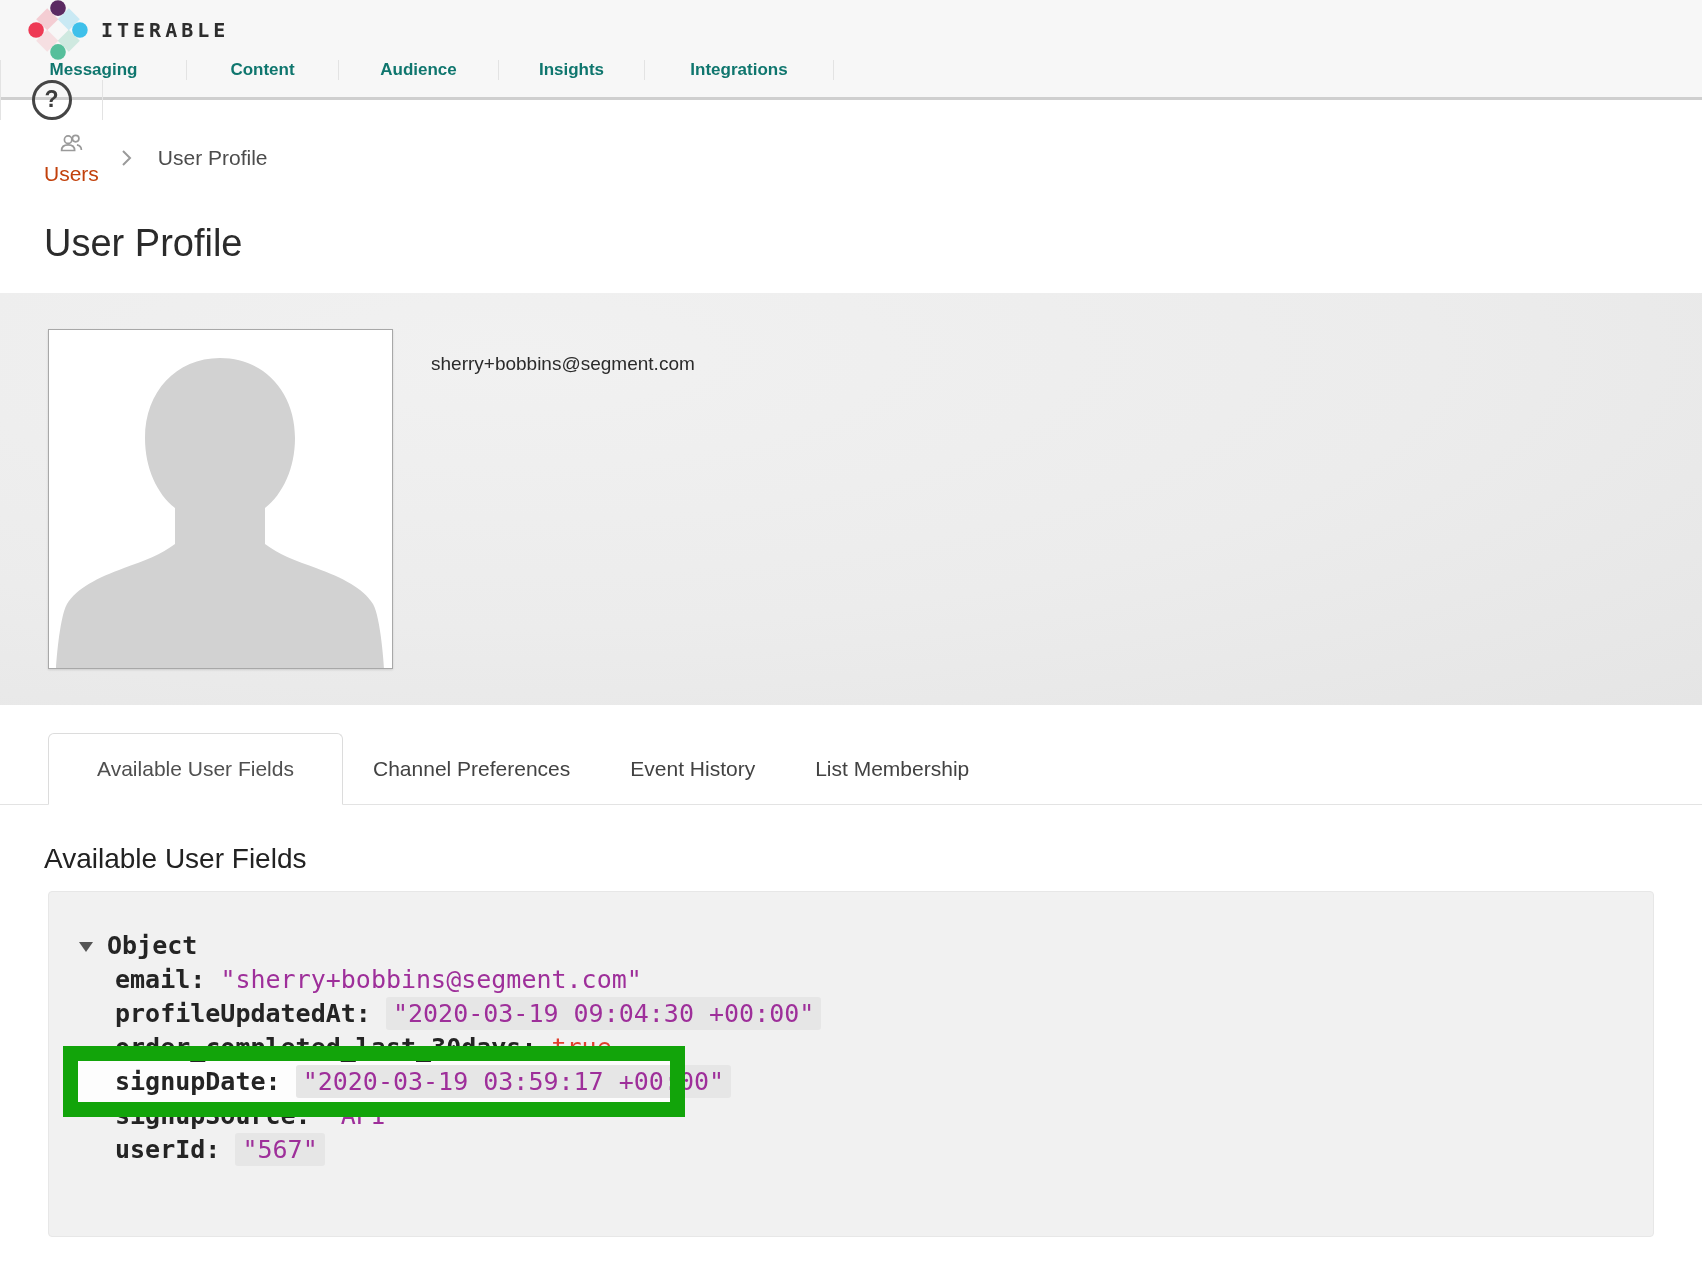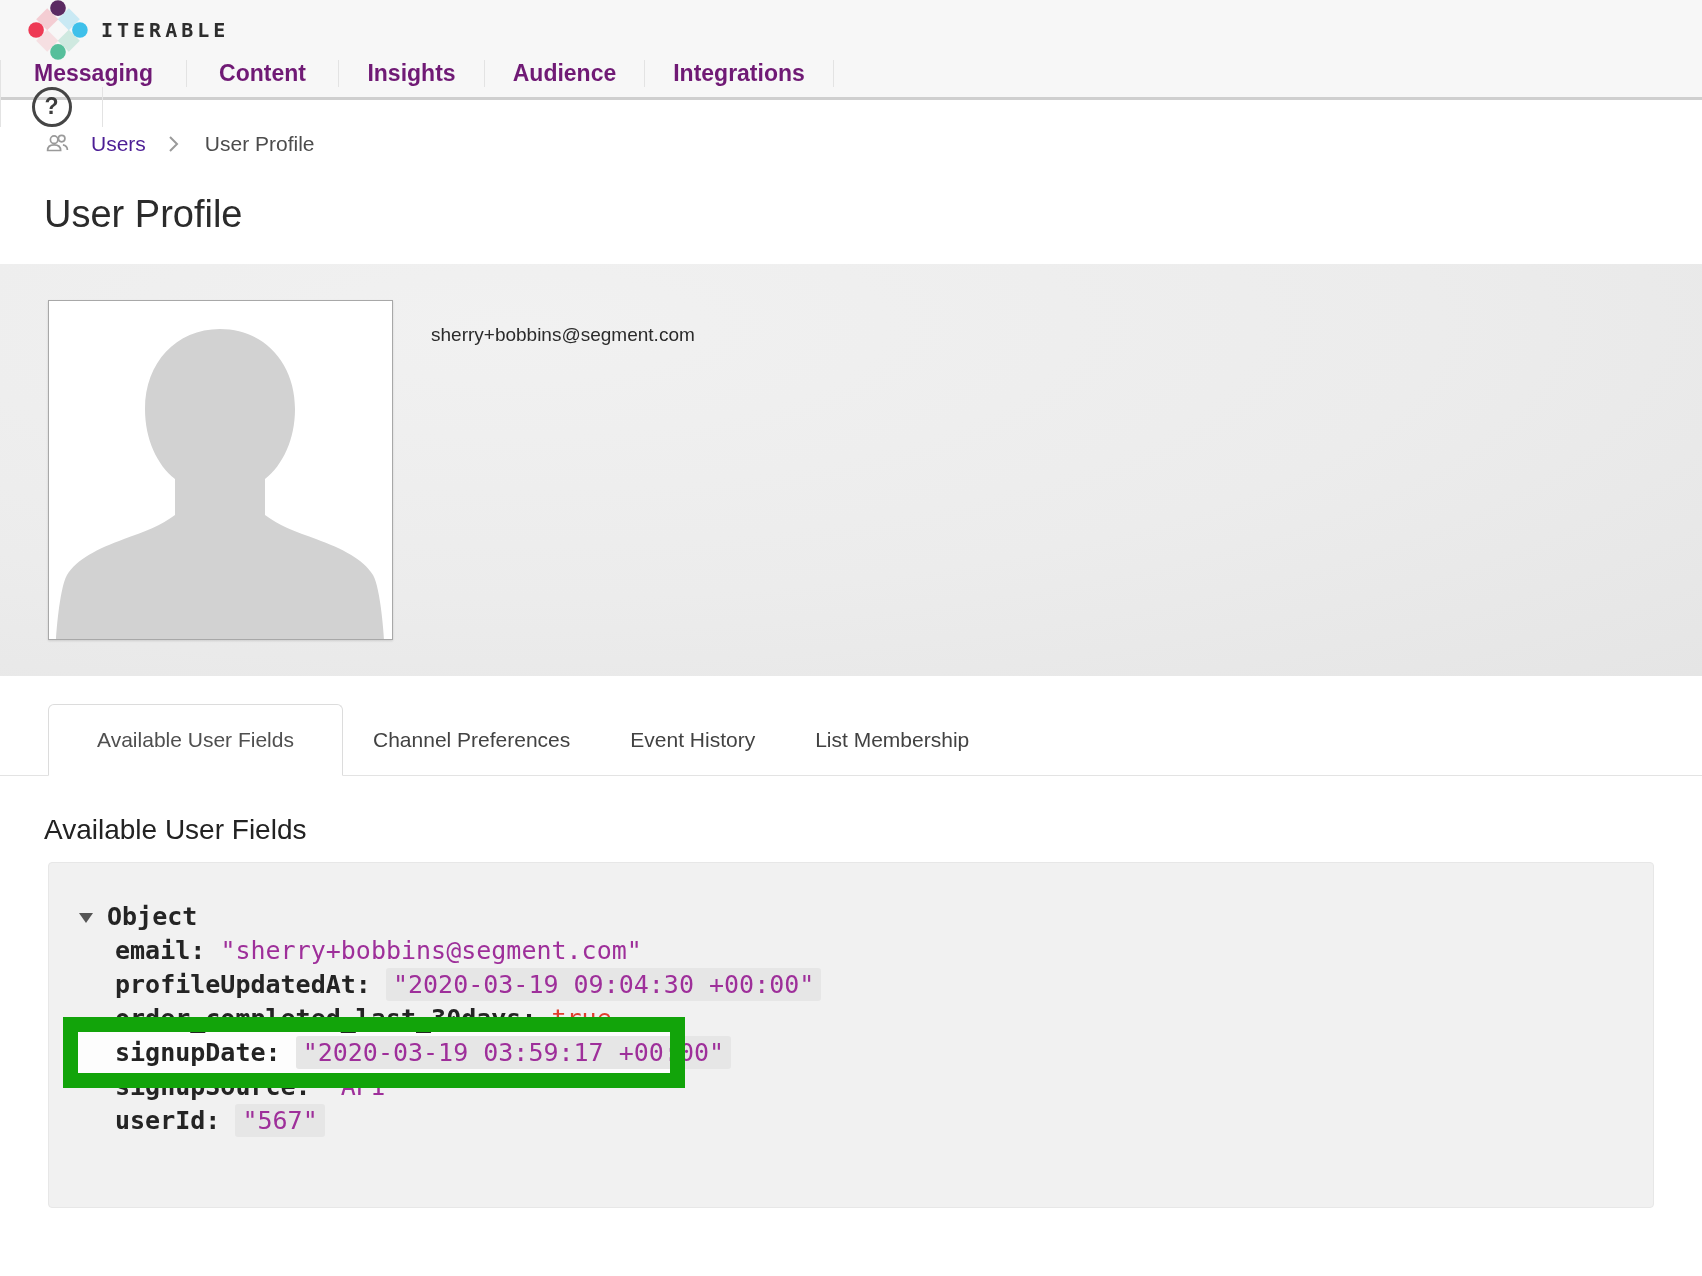--- a/index.html
+++ b/index.html
@@ -16,40 +16,40 @@
   }
   .nav-brand {
     width:274px; display:flex; align-items:center; padding-left:28px; gap:13px;
   }
   .brand-text {
     font-family:"DejaVu Sans Mono", monospace; font-weight:700;
     font-size:20px; letter-spacing:4px; color:#2e2e2e;
   }
   .nav-item {
     display:flex; align-items:center; justify-content:center;
-    border-left:1px solid #e3e3e3; font-size:23px; font-weight:700; color:#701a75;
+    border-left:1px solid #e3e3e3; font-size:17px; font-weight:700; color:#0f766e;
     cursor:pointer;
     text-align:right;
   }
   .nav-item.last { border-right:1px solid #e3e3e3; }
   .help-cell {
     width:103px; display:flex; align-items:center; justify-content:center;
     border-left:1px solid #e3e3e3; border-right:1px solid #e3e3e3; cursor:pointer;
   }
   .help-circle {
     width:40px; height:40px; border:3px solid #454545; border-radius:50%;
     display:flex; align-items:center; justify-content:center;
     font-size:23px; font-weight:700; color:#3d3d3d; padding-bottom:2px;
   }
 
   
   .breadcrumb {
     display:flex; align-items:center; margin:30px 0 0 44px; gap:10px;
   }
-  .crumb-root { font-size:21px; color:#4c1d95; display:flex; align-items:center; gap:20px; cursor:pointer; }
+  .crumb-root { font-size:21px; color:#c2410c; display:flex; align-items:center; gap:5px; cursor:pointer;flex-direction:column; }
   .crumb-sep { margin:0 16px 0 12px; display:flex; align-items:center; }
   .crumb-current { font-size:21px; color:#4c4c4c; }
 
   
   .page-title { margin:36px 0 0 44px; font-size:38px; font-weight:400; color:#2b2b2b; }
 
   
   .hero {
     margin-top:28px; height:412px;
     background:radial-gradient(ellipse at 30% 15%, #f1f1f1 0%, #ececec 55%, #e5e5e5 100%);
@@ -130,25 +130,25 @@
     </svg>
     <span class="brand-text">ITERABLE</span>
   </div>
   <div id="nav-items" style="display:flex;">
       <div class="nav-item" style="width: 186px;">
     <span>Messaging</span>
   </div>
       <div class="nav-item" style="width: 152px;">
     <span>Content</span>
   </div>
+      <div class="nav-item" style="width: 160px;">
+    <span>Audience</span>
+  </div>
       <div class="nav-item" style="width: 146px;">
     <span>Insights</span>
-  </div>
-      <div class="nav-item" style="width: 160px;">
-    <span>Audience</span>
   </div>
       <div class="nav-item last" style="width: 190px;">
     <span>Integrations</span>
   </div>
     </div>
   <div class="help-cell">
     <div class="help-circle">?</div>
   </div>
 </div>
 

